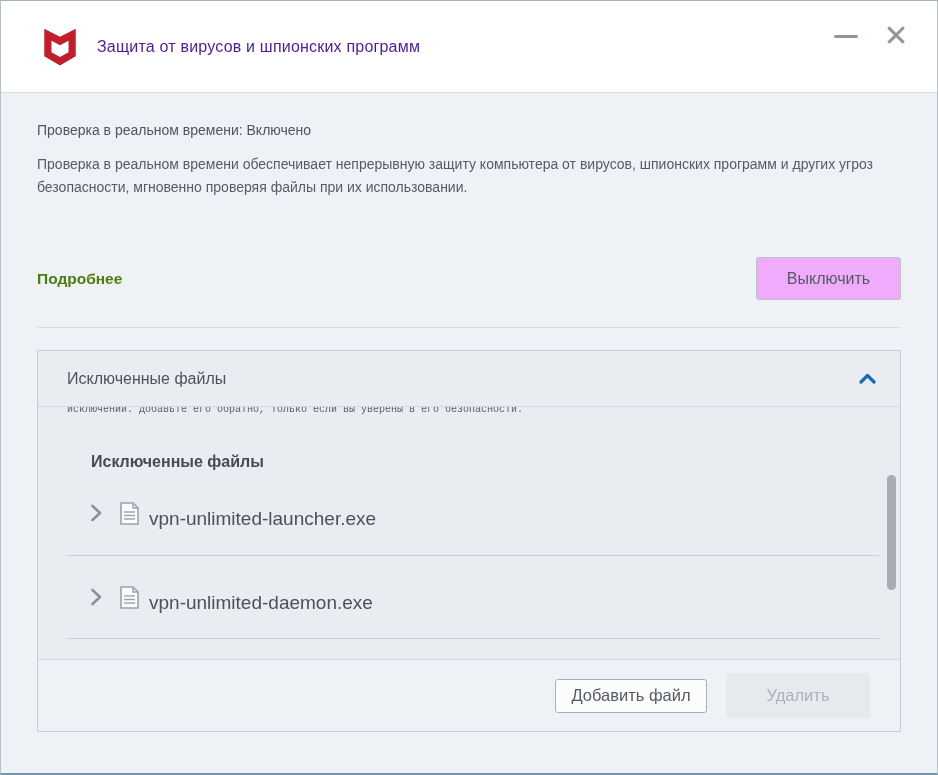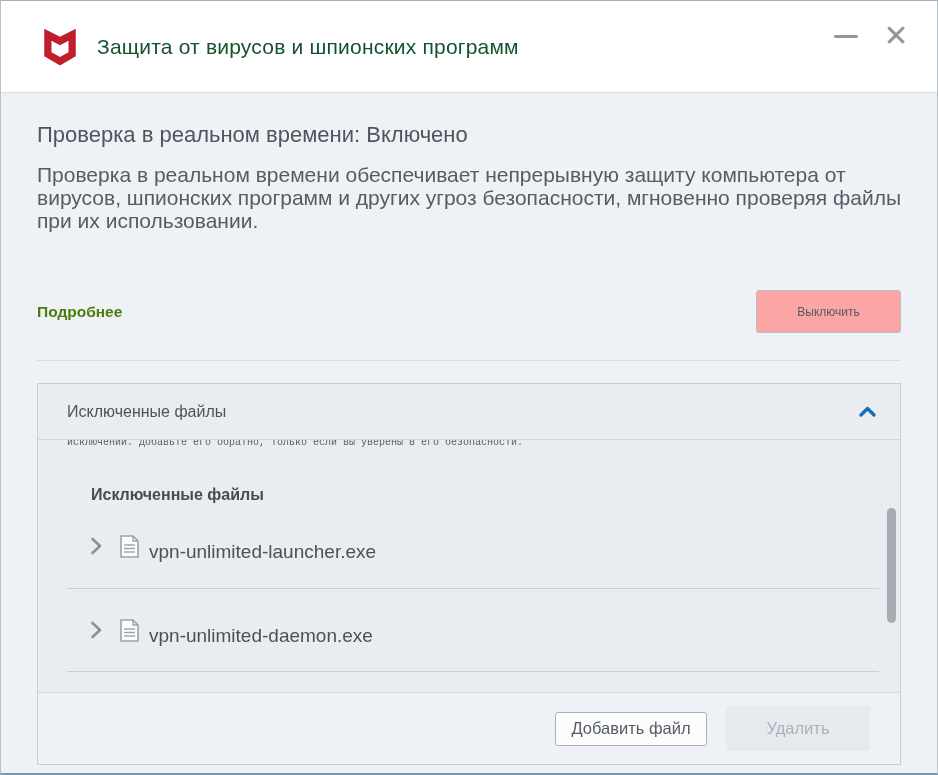--- a/index.html
+++ b/index.html
@@ -19,22 +19,22 @@
     height: 92px;
     background: #ffffff;
     border-bottom: 1px solid #d9dee3;
     display: flex;
     align-items: center;
     padding-left: 38px;
     position: relative;
   }
   .logo { width: 42px; height: 46px; margin-right: 16px; }
   .app-title {
-    color: #14532d;
-    font-size: 21px;
+    color: #4c1d95;
+    font-size: 16px;
     letter-spacing: 0.2px;
   }
   .win-controls {
     position: absolute;
     top: 0; right: 0;
     height: 70px;
     display: flex;
     align-items: center;
     padding-right: 24px;
     gap: 18px;
@@ -54,49 +54,49 @@
     color: #8f969c;
     font-size: 30px;
     line-height: 1;
     cursor: pointer;
   }
 
   
   .content { padding: 0 36px; }
   h1.page-title {
     margin-top: 29px;
-    font-size: 22px;
+    font-size: 14px;
     font-weight: 400;
     color: #4d555d;
   }
   p.page-desc {
     margin-top: 15px;
-    font-size: 21px;
+    font-size: 14px;
     line-height: 23px;
     color: #565c63;
     max-width: 884px;
   }
   .action-row {
     margin-top: 58px;
     display: flex;
     align-items: center;
     justify-content: space-between;
   }
   .details-link {
     color: #4d7c0f;
     font-weight: 700;
     font-size: 15.5px;
     cursor: pointer;
     text-decoration: none;
   }
   .btn {
     font-family: "Liberation Sans", sans-serif;
-    font-size: 12px;
+    font-size: 16px;
     color: #545c63;
-    background: #fca5a5;
+    background: #f0abfc;
     border: 1px solid #b9c0c6;
     border-radius: 3px;
     cursor: pointer;
   }
   .btn-turnoff { width: 145px; height: 43px; }
   .divider {
     border: none;
     border-top: 1px solid #d9dee3;
     margin-top: 27px;
   }

